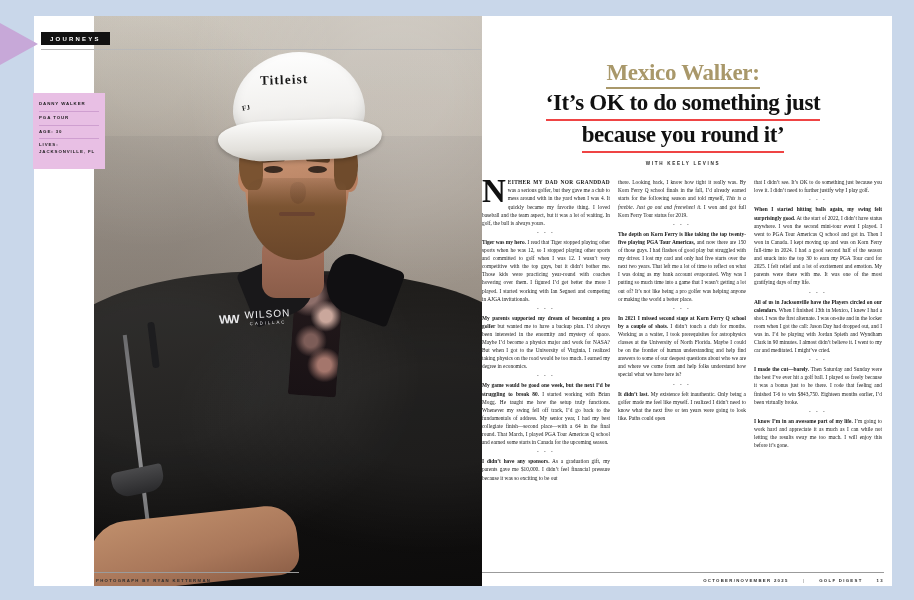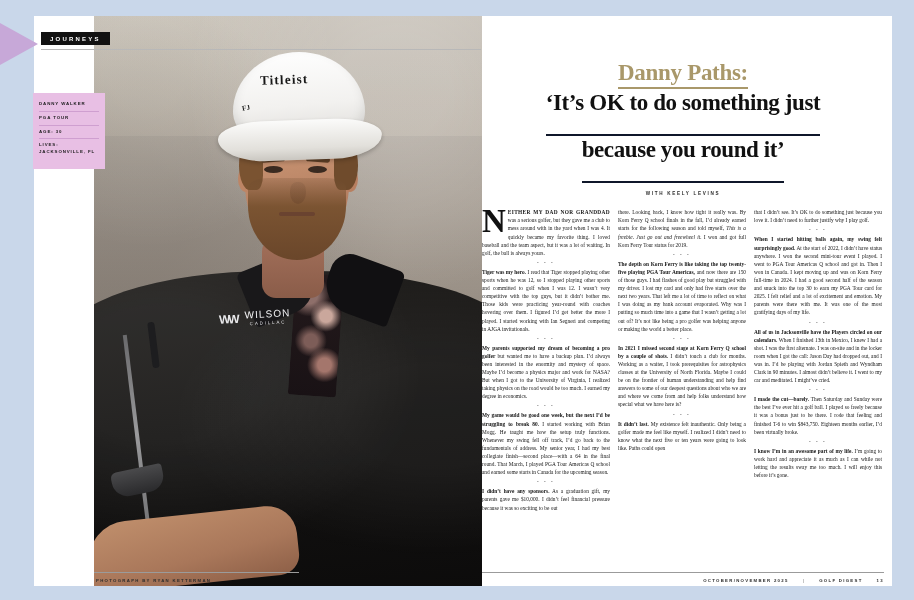--- a/index.html
+++ b/index.html
@@ -322,22 +322,22 @@
     margin-top:1px;
     color:#111111;
     font-family:"Liberation Serif", serif;
     font-weight:700;
     font-size:23px;
     letter-spacing:-0.4px;
     line-height:1.14;
   }
   .hl-quote span {
     display:inline-block;
-    border-bottom:2px solid #0f172a;
-    padding-bottom:18px;
+    border-bottom:2px solid #ef4444;
+    padding-bottom:3px;
   }
   .byline {
     text-align:center;
     margin-top:8px;
     font-family:"Liberation Sans", sans-serif;
     font-size:4.6px;
     letter-spacing:1.7px;
     color:#2a2a2a;
     font-weight:700;
   }
@@ -478,21 +478,21 @@
     <div class="info-row">DANNY WALKER</div>
     <div class="info-row">PGA TOUR</div>
     <div class="info-row">AGE: 30</div>
     <div class="info-row">LIVES: JACKSONVILLE, FL</div>
   </div>
 
   <div class="article">
 
     <div class="headline">
       <div>
-        <span class="hl-name">Danny Paths:</span>
+        <span class="hl-name">Mexico Walker:</span>
       </div>
       <div class="hl-quote">
         <span>‘It’s OK to do something just</span>
       </div>
       <div class="hl-quote">
         <span>because you round it’</span>
       </div>
       <div class="byline">WITH KEELY LEVINS</div>
     </div>
 

